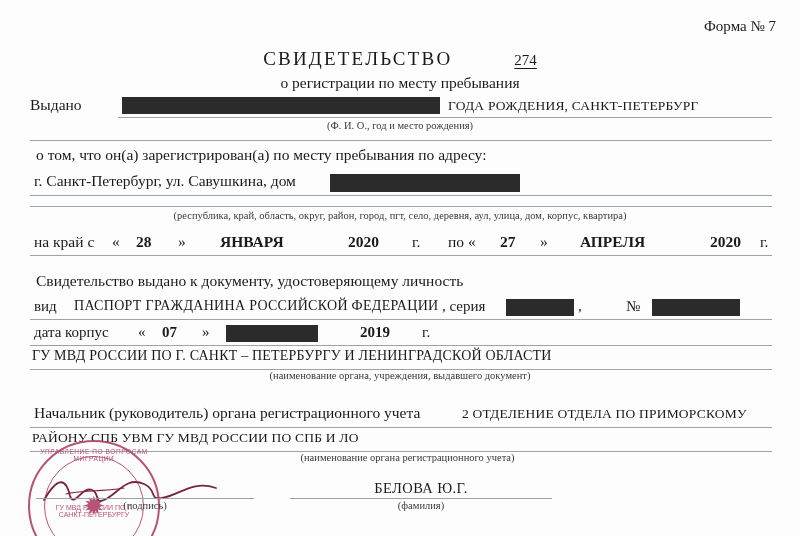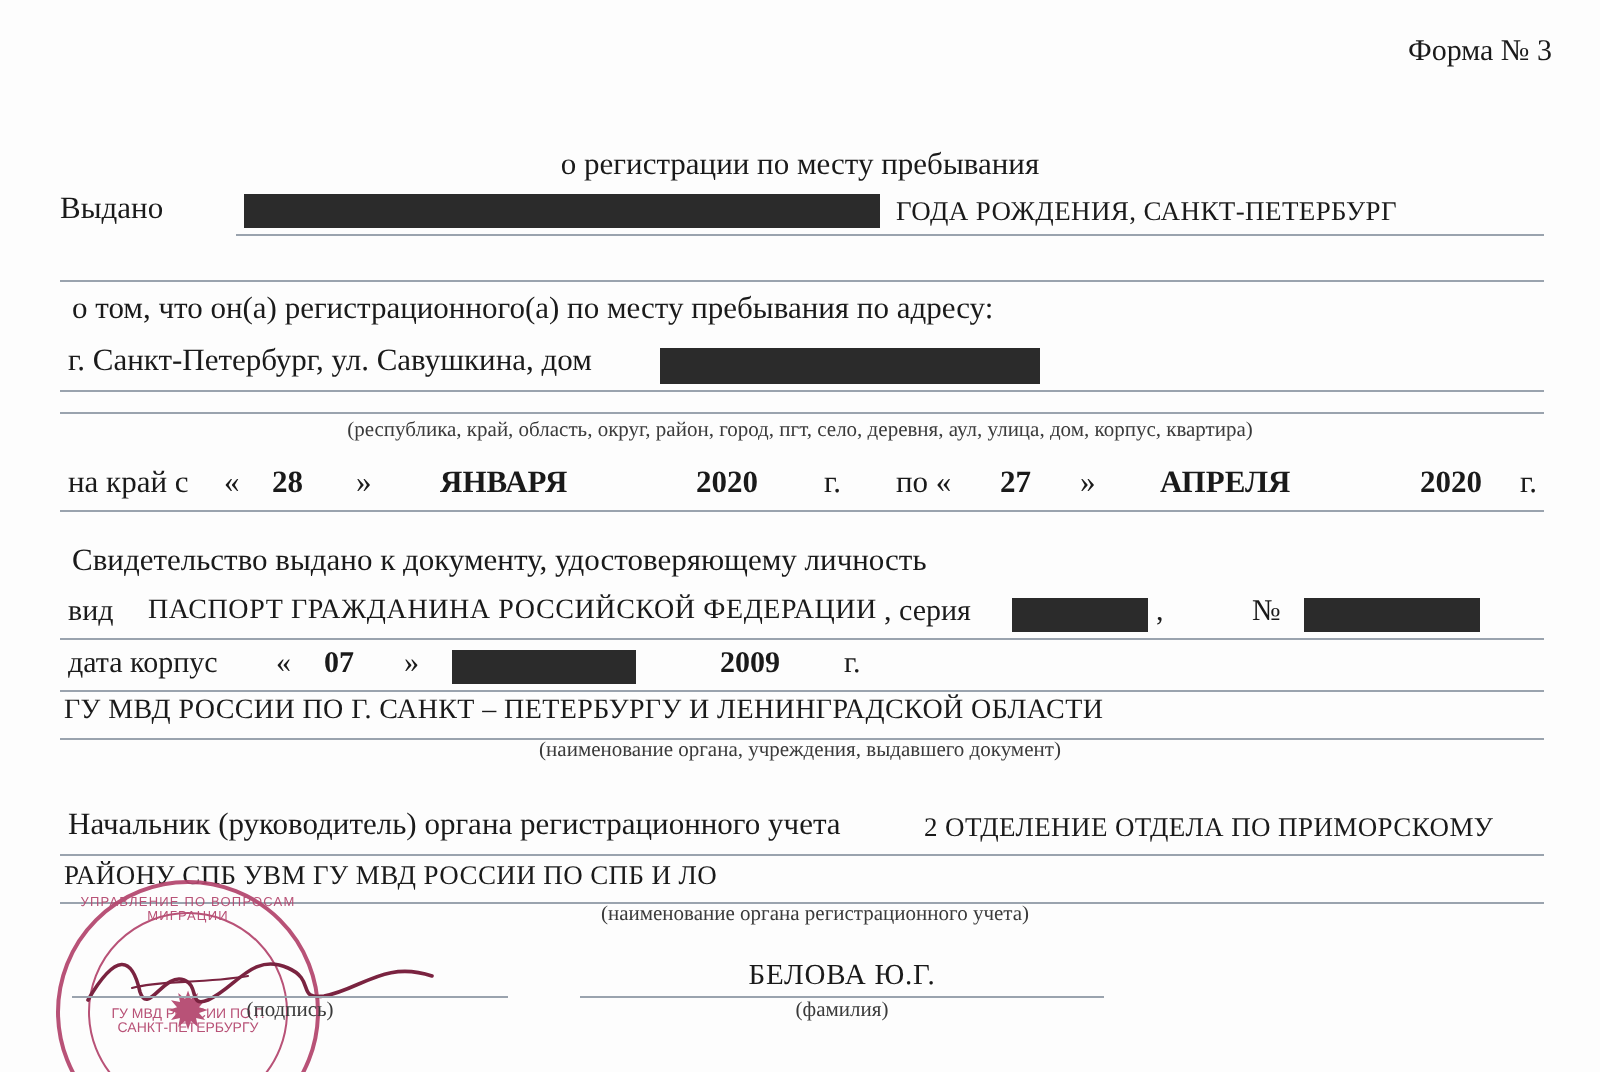--- a/index.html
+++ b/index.html
@@ -154,34 +154,39 @@
   #signature {
     left: 40px; top: 470px; width: 200px; height: 40px;
     color: #7a2340;
   }
 </style>
 </head>
 <body>
 
 <div class="page">
 
-  <div class="abs" id="form-no">Форма № 3</div>
-
+  <div class="abs" id="form-no">Форма № 7</div>
+
+  <div class="abs" id="title">
+    <span class="main">СВИДЕТЕЛЬСТВО</span>
+    <span class="num">274</span>
+  </div>
   <div class="abs" id="subtitle">о регистрации по месту пребывания</div>
 
   <div class="abs" id="row-issued">
     <div class="ln"></div>
     <span class="lbl">Выдано</span>
     <span class="redact blk"></span>
     <span class="tail">ГОДА РОЖДЕНИЯ, САНКТ-ПЕТЕРБУРГ</span>
   </div>
+  <div class="abs caption" id="cap-fio">(Ф. И. О., год и место рождения)</div>
 
   <div class="abs rule" id="rule2"></div>
 
-  <div class="abs" id="about">о том, что он(а) регистрационного(а) по месту пребывания по адресу:</div>
+  <div class="abs" id="about">о том, что он(а) зарегистрирован(а) по месту пребывания по адресу:</div>
 
   <div class="abs" id="row-addr">
     <div class="ln"></div>
     <span class="txt">г. Санкт-Петербург, ул. Савушкина, дом</span>
     <span class="redact blk"></span>
   </div>
   <div class="abs rule" id="rule3"></div>
   <div class="abs caption" id="cap-addr">(республика, край, область, округ, район, город, пгт, село, деревня, аул, улица, дом, корпус, квартира)</div>
 
   <div class="abs" id="row-term">
@@ -214,21 +219,21 @@
     <span class="redact blk" style="left:622px; width:88px;"></span>
   </div>
 
   <div class="abs" id="row-date">
     <div class="ln"></div>
     <span style="left:4px;">дата корпус</span>
     <span style="left:108px;">«</span>
     <span class="bold" style="left:132px;">07</span>
     <span style="left:172px;">»</span>
     <span class="redact blk" style="left:196px; width:92px;"></span>
-    <span class="bold" style="left:330px;">2009</span>
+    <span class="bold" style="left:330px;">2019</span>
     <span style="left:392px;">г.</span>
   </div>
 
   <div class="abs" id="row-org">
     <div class="ln"></div>
     <span class="txt">ГУ  МВД  РОССИИ  ПО  Г. САНКТ – ПЕТЕРБУРГУ  И  ЛЕНИНГРАДСКОЙ ОБЛАСТИ</span>
   </div>
   <div class="abs caption" id="cap-org">(наименование органа, учреждения, выдавшего документ)</div>
 
   <div class="abs" id="row-chief">

